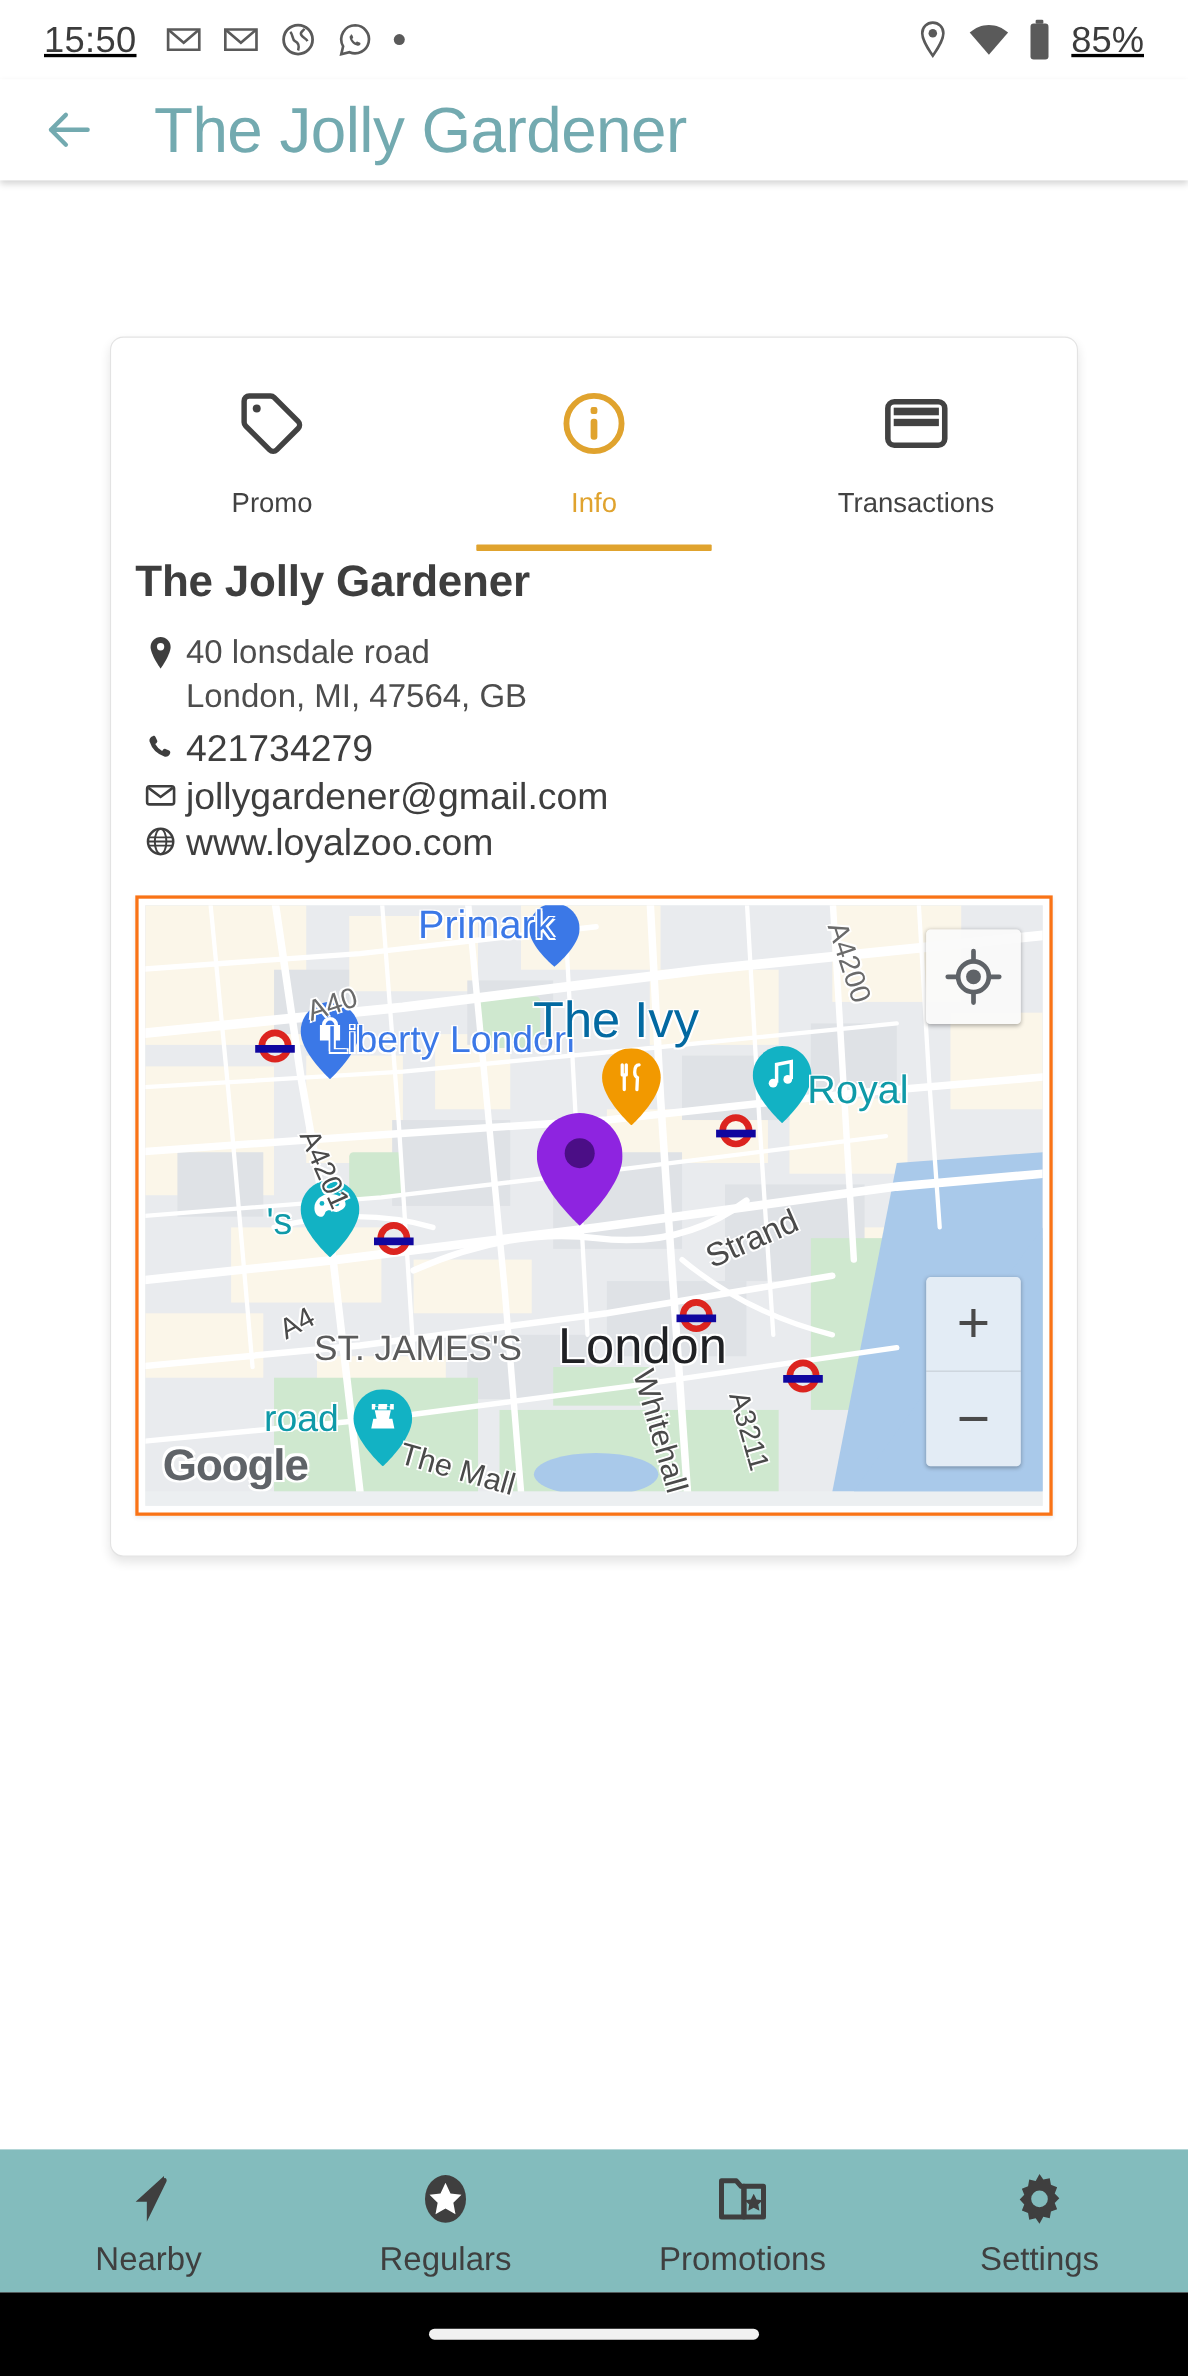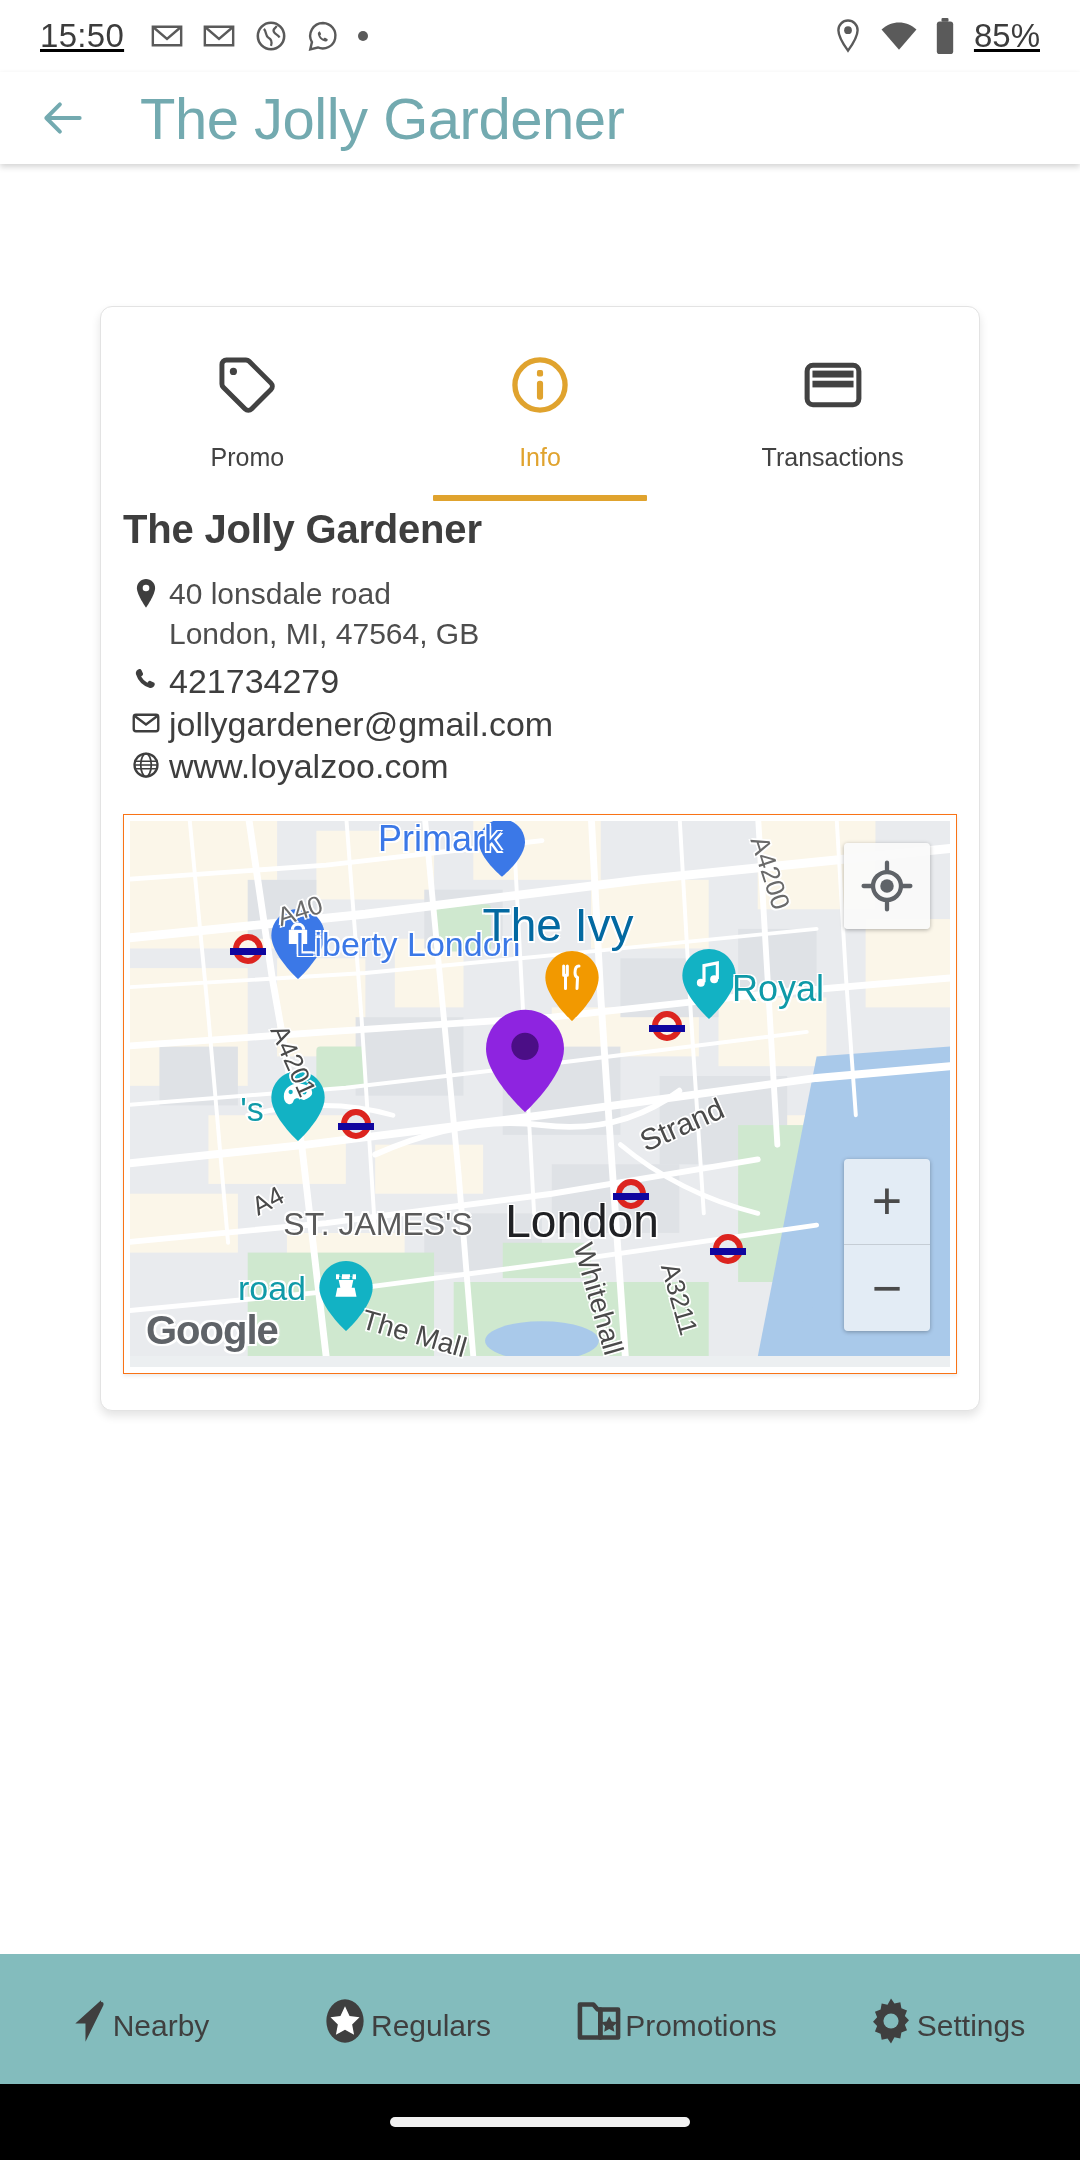--- a/index.html
+++ b/index.html
@@ -169,21 +169,21 @@
     padding-left:46px;
     margin-top:6px;
     margin-bottom:10px;
   }
   .info-row.contact { margin-bottom:2px; }
 
   
   .map-wrap {
     margin:28px 22px 0 22px;
     background:#ffffff;
-    border:1px solid #f97316;
+    border:3px solid #f97316;
     padding:6px;
     box-shadow:0 2px 4px rgba(0,0,0,0.08);
   }
   .map {
     position:relative;
     width:100%;
     height:546px;
     overflow:hidden;
     background:#eceff1;
   }
@@ -267,20 +267,21 @@
     position:absolute;
     left:0; bottom:76px;
     width:1080px;
     height:130px;
     background:#83bcbd;
     display:flex;
   }
   .nav-item {
     flex:1;
     display:flex;
+    flex-direction:column;
     align-items:center;
     justify-content:center;
     padding-top:4px;
   }
   .nav-icon { height:58px; display:flex; align-items:center; }
   .nav-label {
     font-size:30px;
     color:#3f3f3f;
     margin-top:10px;
   }

